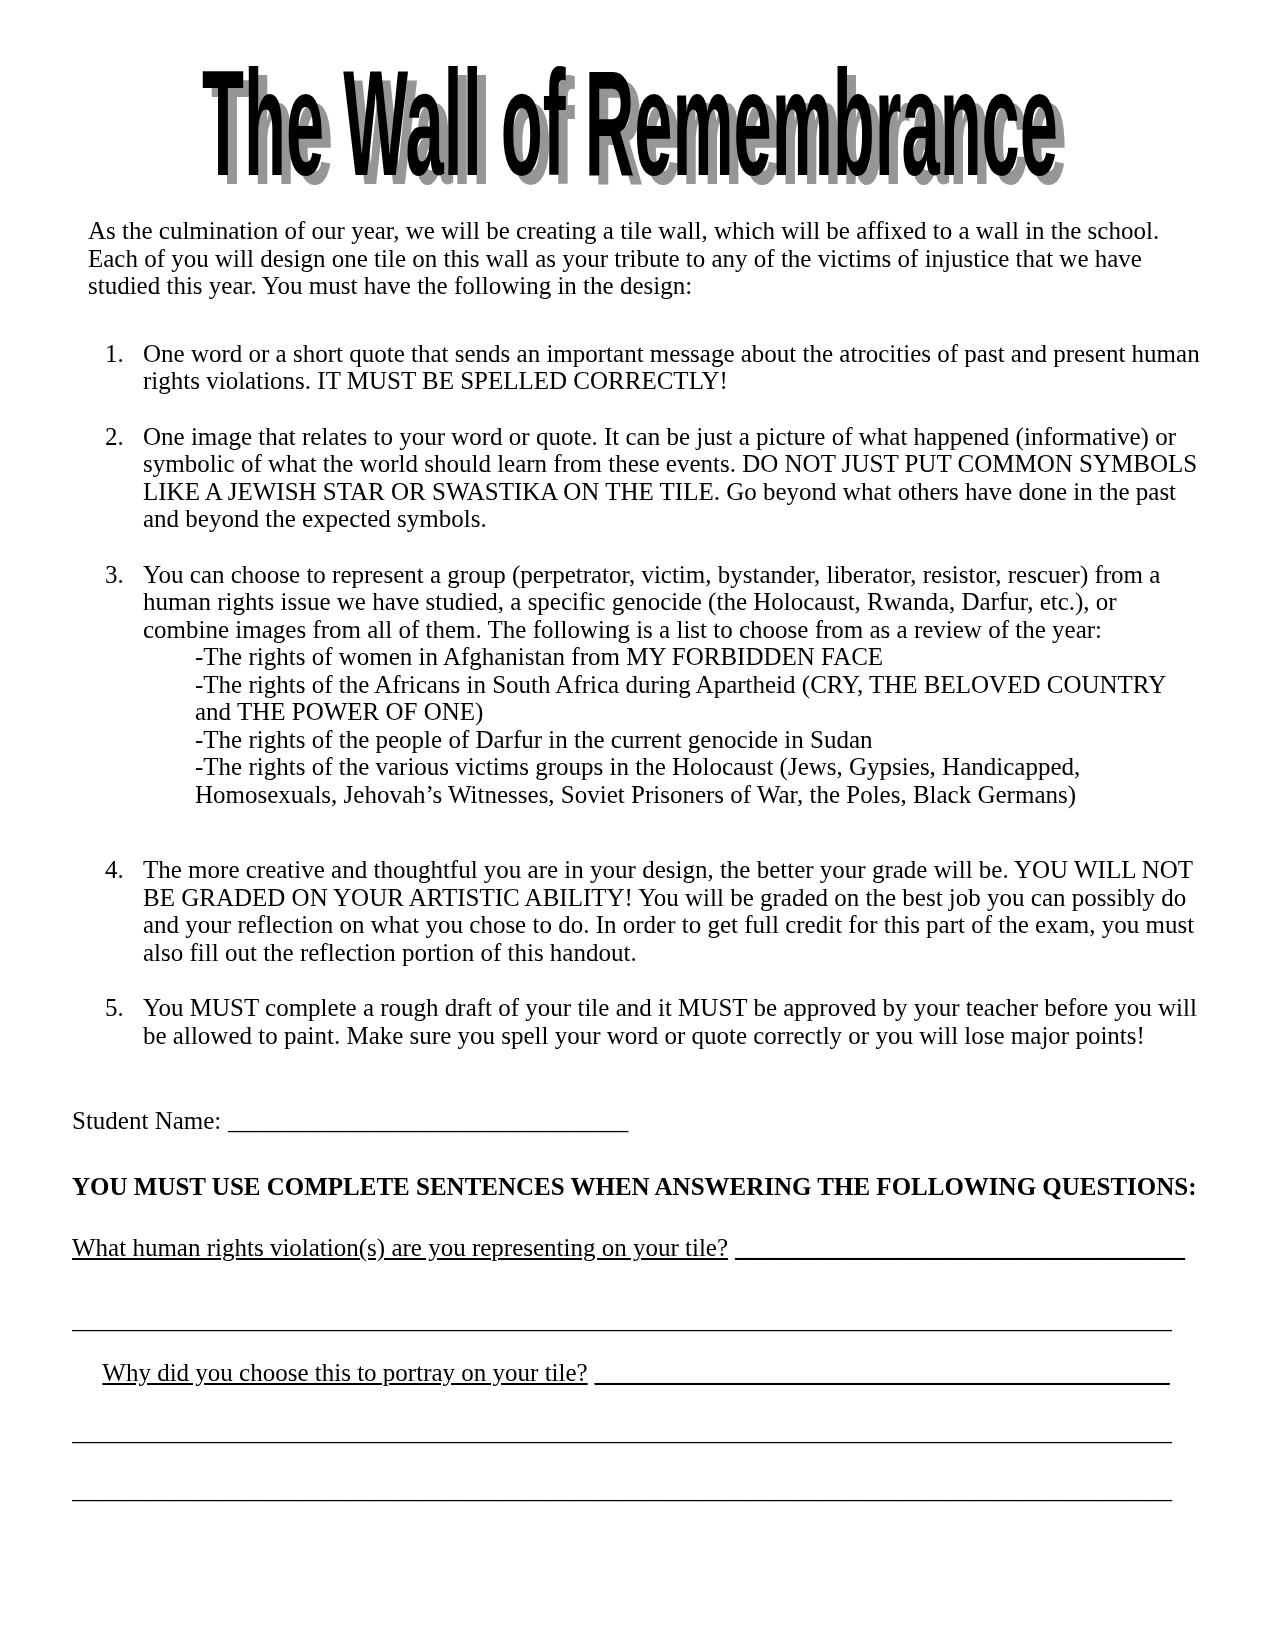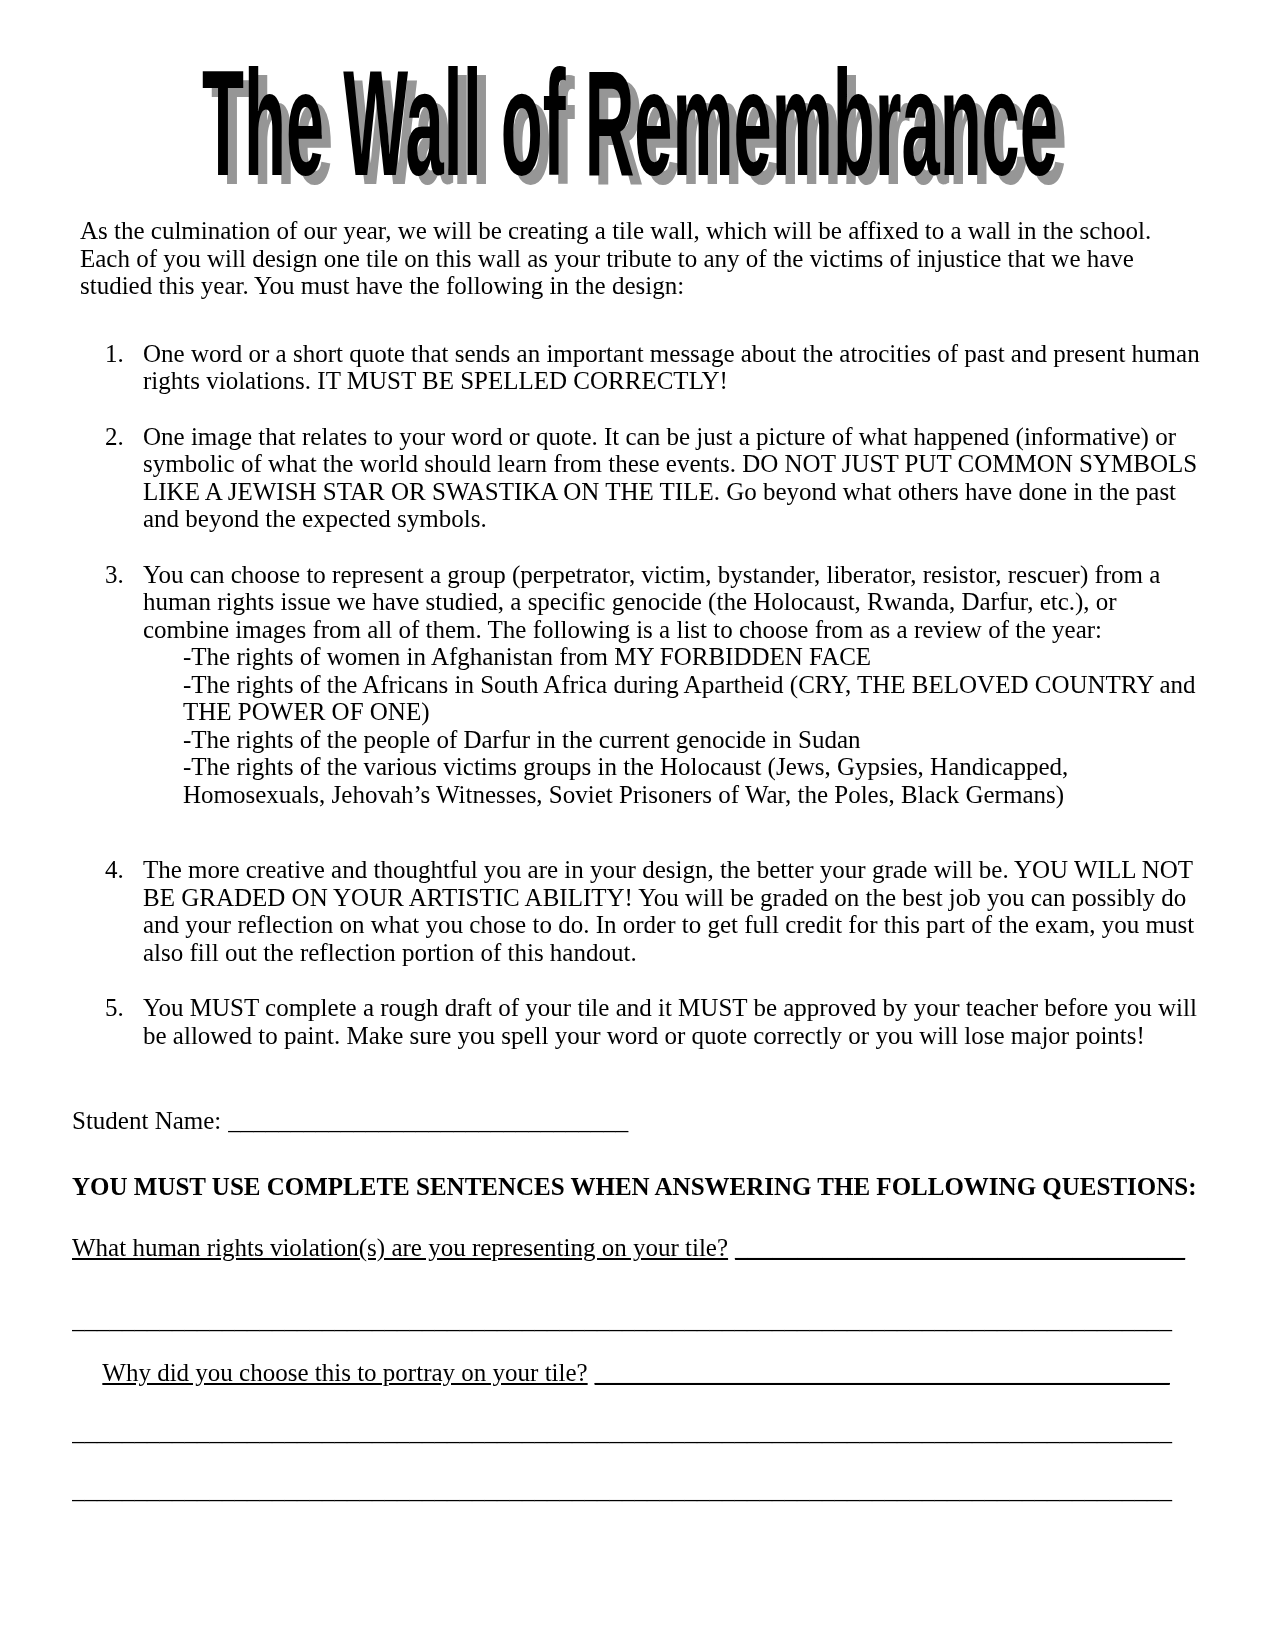--- a/index.html
+++ b/index.html
@@ -11,28 +11,28 @@
     color: #000000;
     font-family: "Liberation Serif", serif;
     font-size: 25px;
     line-height: 27.5px;
     box-sizing: border-box;
     padding: 63px 75px 0 72px;
     overflow: hidden;
   }
   .title-wrap { text-align: center; margin: 0 0 22px 0; }
   .title-wrap svg { display: inline-block; vertical-align: top; }
-  .intro { margin: 8px; }
+  .intro { margin: 16px; }
   .list { margin-top: 40px; }
   .li { display: flex; align-items: flex-start; }
   .li + .li { margin-top: 28px; }
   .li.gap-lg { margin-top: 48px; }
   .num { flex: 0 0 38px; margin-left: 33px; }
   .li-body { flex: 1 1 auto; min-width: 0; }
-  .sub { margin-left: 40px; }
+  .sub { margin-left: 52px; }
   .student-line { margin-top: 58px; white-space: nowrap; overflow: hidden; }
   .heading {
     margin-top: 38px;
     font-weight: bold;
   }
   .question { white-space: nowrap; overflow: hidden; text-decoration: underline; }
   .q1 { margin-top: 34px; }
   .q2 { margin-top: 26px; text-align: center; }
   .blank { margin-left: 7px; letter-spacing: 0; }
   .answer-line { white-space: nowrap; overflow: hidden; }

